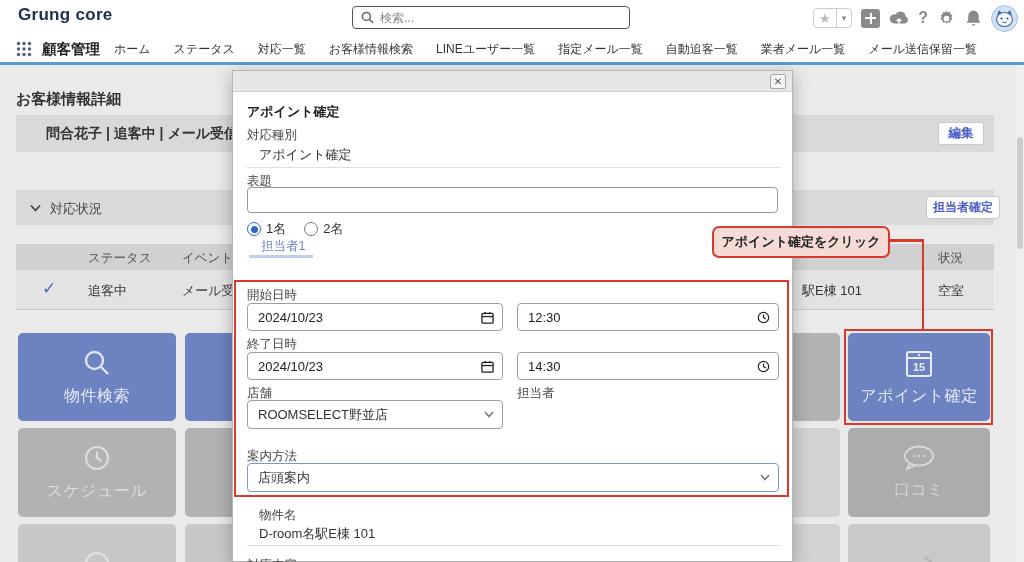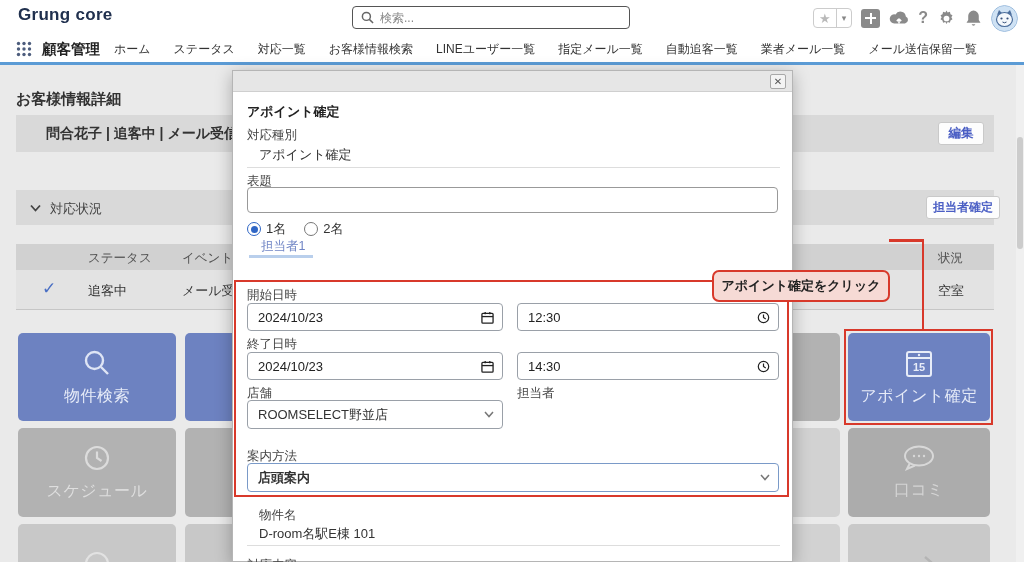--- a/index.html
+++ b/index.html
@@ -91,21 +91,21 @@
     display:flex; align-items:center; padding:0 8px 0 10px; font-size:13px; color:#222; cursor:text; }
   .field-input .grow { flex:1; }
   .select-input { position:absolute; height:29px; border:1px solid #9aa0a8; border-radius:4px; background:#fff;
     display:flex; align-items:center; padding:0 8px 0 10px; font-size:13px; color:#333; cursor:pointer; }
   .select-input .grow { flex:1; }
   .select-blue { border-color:#7a9ac8; }
 
   
   .red-box { position:absolute; border:2.5px solid #d8392b; pointer-events:none; }
   .tooltip { position:absolute; left:712px; top:226px; width:178px; height:32px; background:#f6dad5;
-    border:2.5px solid #d8392b; border-radius:7px; display:flex; align-items:center; justify-content:center;margin-top:44px; }
+    border:2.5px solid #d8392b; border-radius:7px; display:flex; align-items:center; justify-content:center; }
   .tooltip .txt { font-size:13px; font-weight:700; color:#222; }
   .conn { position:absolute; background:#d8392b; }
 
   
   .scroll-track { position:absolute; right:0; top:65px; width:8px; height:497px; background:#f0f0f0; }
   .scroll-thumb { position:absolute; right:1px; top:72px; width:6px; height:112px; background:#cccccc; border-radius:3px; }
 </style>
 </head>
 <body>
 
@@ -338,21 +338,21 @@
     <div class="m-abs m-label" style="left:14px; top:314px;">店舗</div>
     <div class="select-input" style="left:14px; top:329px; width:256px;">
       <span class="grow">ROOMSELECT野並店</span>
       <svg width="10" height="7" viewBox="0 0 10 7">
         <polyline points="1,1 5,5.5 9,1" fill="none" stroke="#777" stroke-width="1.5"></polyline>
       </svg>
     </div>
     <div class="m-abs m-label" style="left:284px; top:314px;">担当者</div>
 
     <div class="m-abs m-label" style="left:14px; top:377px;">案内方法</div>
-    <div class="select-input select-blue" style="left:14px; top:392px; width:532px;font-weight:bold;">
+    <div class="select-input select-blue" style="left:14px; top:392px; width:532px;">
       <span class="grow">店頭案内</span>
       <svg width="10" height="7" viewBox="0 0 10 7">
         <polyline points="1,1 5,5.5 9,1" fill="none" stroke="#777" stroke-width="1.5"></polyline>
       </svg>
     </div>
 
     <div class="m-abs m-label" style="left:14px; top:436px;margin-left:12px;">物件名</div>
     <div class="m-abs m-value" style="left:26px; top:454px;">D-room名駅E棟 101</div>
     <div class="m-abs m-divider" style="top:474px;"></div>
 

